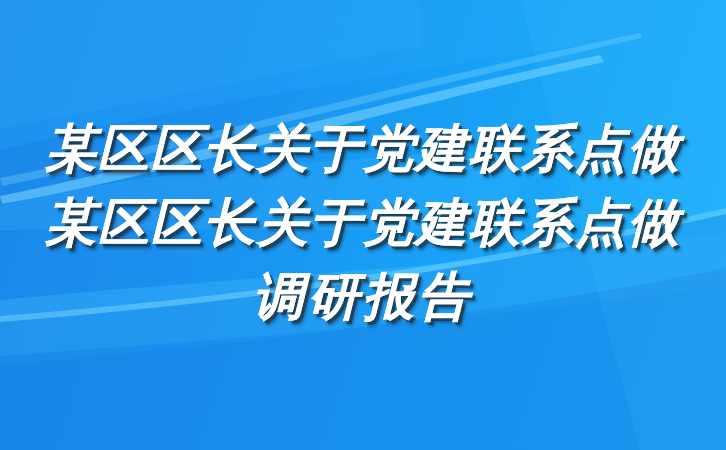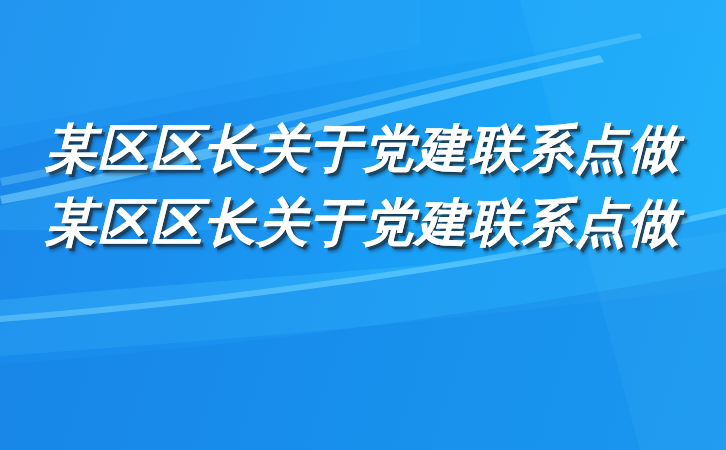--- a/index.html
+++ b/index.html
@@ -76,15 +76,16 @@
     <path d="M726,268 C620,290 480,312 340,330 C210,346 90,358 0,364 L0,450 L726,450 Z" fill="#1782E2" opacity="0.35"></path>
 
     <path d="M726,208 C640,228 520,252 400,270 C270,290 130,306 0,316 L0,322 C130,312 270,296 400,276 C520,258 640,234 726,214 Z" fill="#8FE0FF" opacity="0.40"></path>
 
     <path d="M520,0 L726,0 L726,450 L640,450 Z" fill="#58CCFF" opacity="0.10"></path>
   </svg>
 
   <div id="title-block">
     <span class="title-line l1">某区区长关于党建联系点做</span>
     <span class="title-line l2">某区区长关于党建联系点做</span>
+    <span class="title-line l3">调研报告</span>
   </div>
 
 </div>
 
 </body></html>

